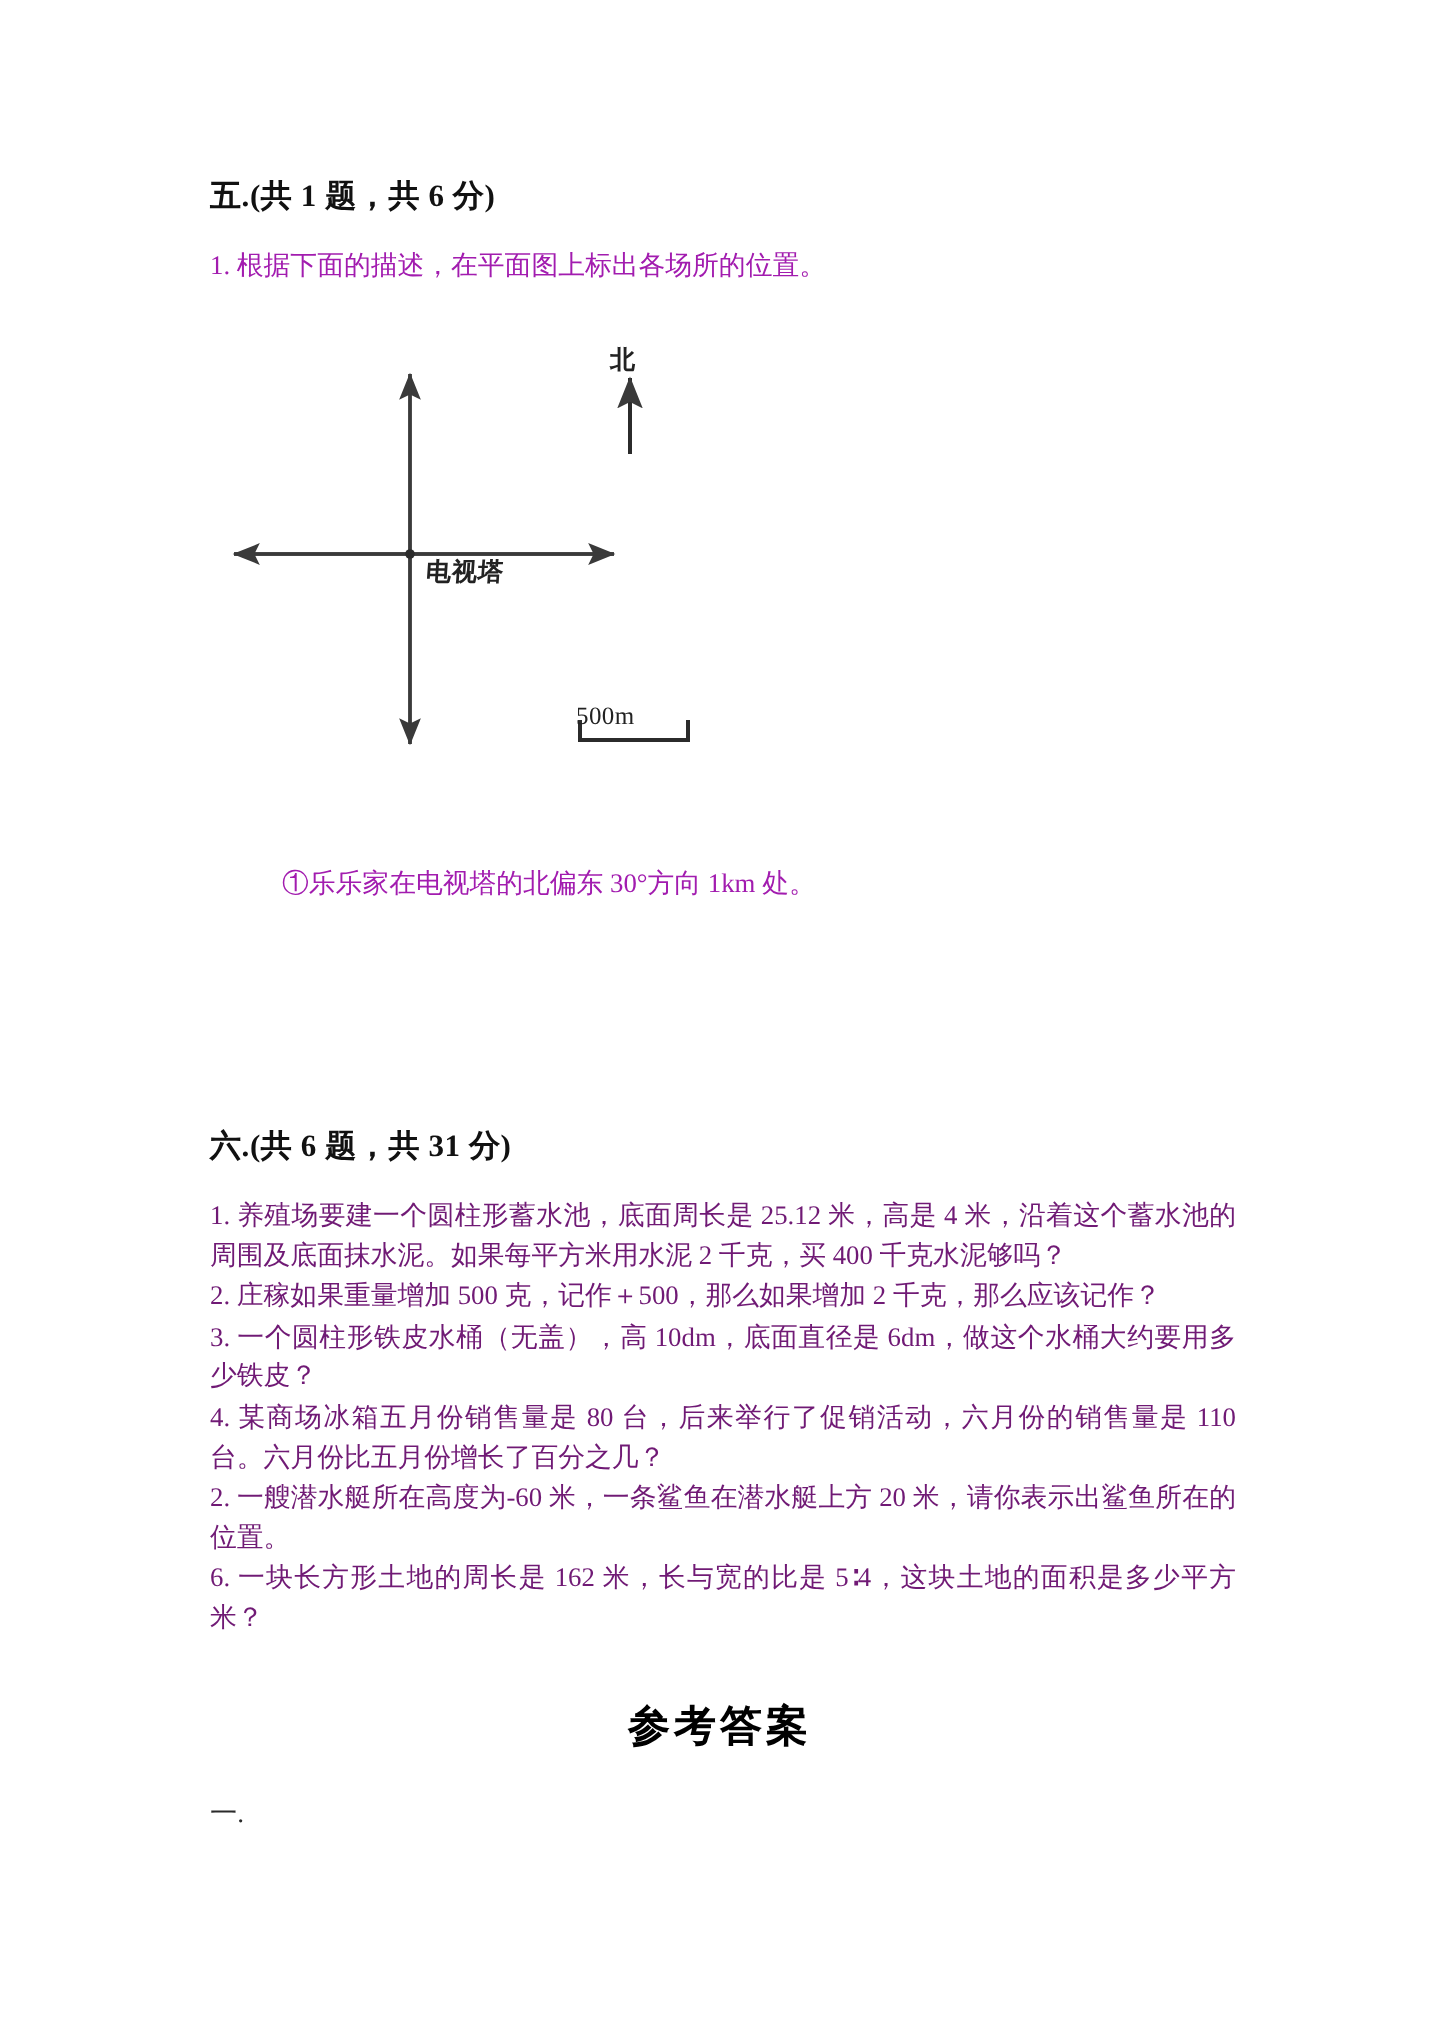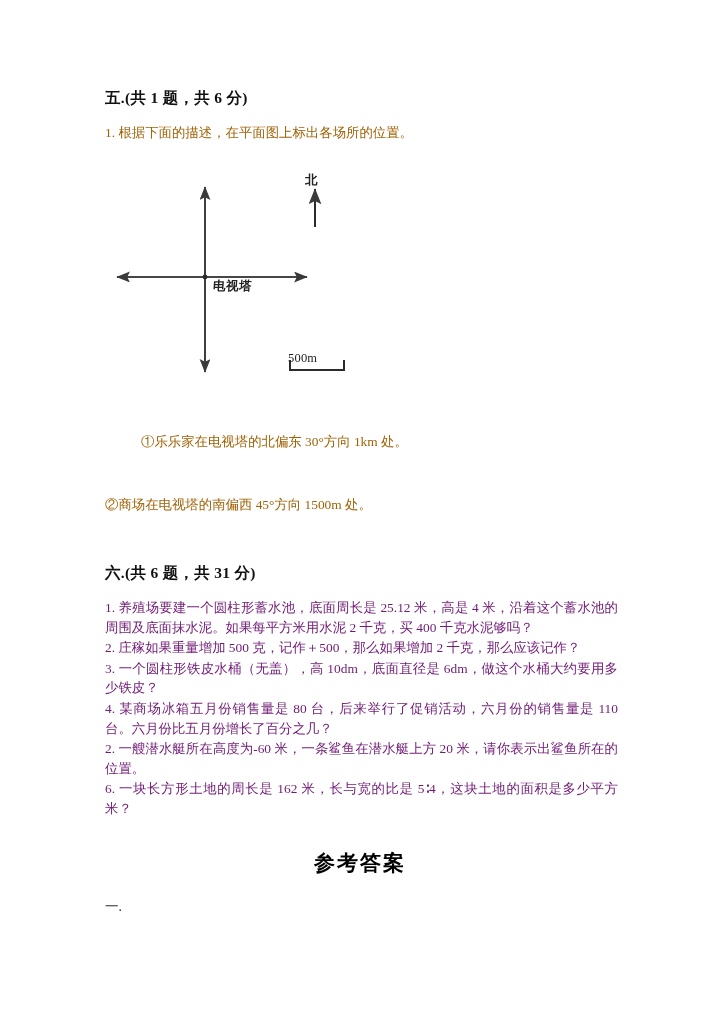--- a/index.html
+++ b/index.html
@@ -36,21 +36,21 @@
   #sec5-heading { top: 88px; }
   #sec6-heading { top: 563px; }
 
   
   .qtext {
     position: absolute;
     left: 105px;
     width: 512px;
     font-size: 13.4px;
     line-height: 19.5px;
-    color: #a16207;
+    color: #a21caf;
     text-align: justify;
     text-justify: inter-character;
   }
   #sec5-q1 { top: 123px; width: 420px; }
 
   #item-1 { top: 432px; width: 430px; margin-left: 36px; }
   #item-2 { top: 495px; width: 430px; }
 
   
   .q-list {
@@ -161,21 +161,20 @@
 
     <div class="dg-label" id="label-tower">电视塔</div>
 
     <div class="dg-label" id="label-north">北</div>
 
     <div class="dg-label" id="label-scale">500m</div>
   </div>
 
   <div class="qtext" id="item-1">①乐乐家在电视塔的北偏东 30°方向 1km 处。</div>
 
-  <div class="qtext" id="item-2">②商场在电视塔的南偏西 45°方向 1500m 处。</div>
 
   <div class="section-heading" id="sec6-heading">六.(共 6 题，共 31 分)</div>
 
   <div class="q-list">
     <p class="q-item">1. 养殖场要建一个圆柱形蓄水池，底面周长是 25.12 米，高是 4 米，沿着这个蓄水池的周围及底面抹水泥。如果每平方米用水泥 2 千克，买 400 千克水泥够吗？</p>
     <p class="q-item">2. 庄稼如果重量增加 500 克，记作＋500，那么如果增加 2 千克，那么应该记作？</p>
     <p class="q-item">3. 一个圆柱形铁皮水桶（无盖），高 10dm，底面直径是 6dm，做这个水桶大约要用多少铁皮？</p>
     <p class="q-item">4. 某商场冰箱五月份销售量是 80 台，后来举行了促销活动，六月份的销售量是 110 台。六月份比五月份增长了百分之几？</p>
     <p class="q-item">2. 一艘潜水艇所在高度为-60 米，一条鲨鱼在潜水艇上方 20 米，请你表示出鲨鱼所在的位置。</p>
     <p class="q-item">6. 一块长方形土地的周长是 162 米，长与宽的比是 5∶4，这块土地的面积是多少平方米？</p>

